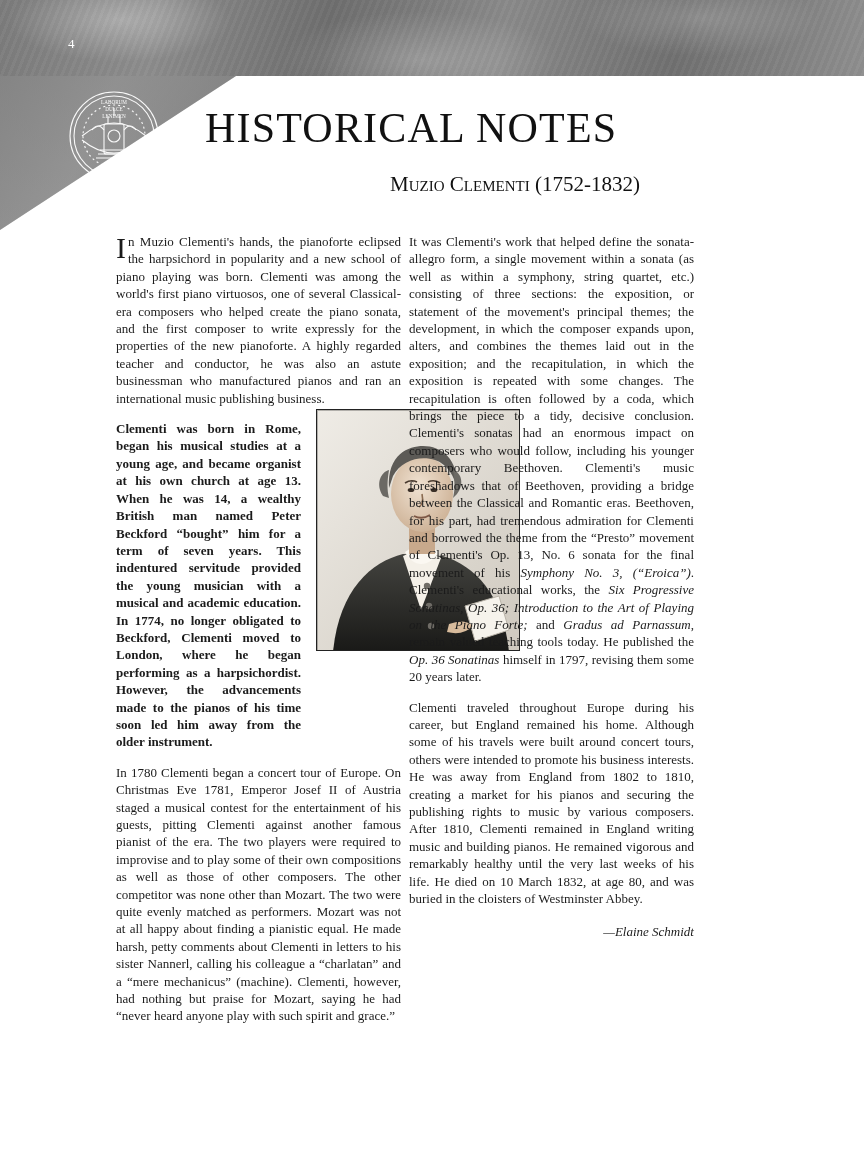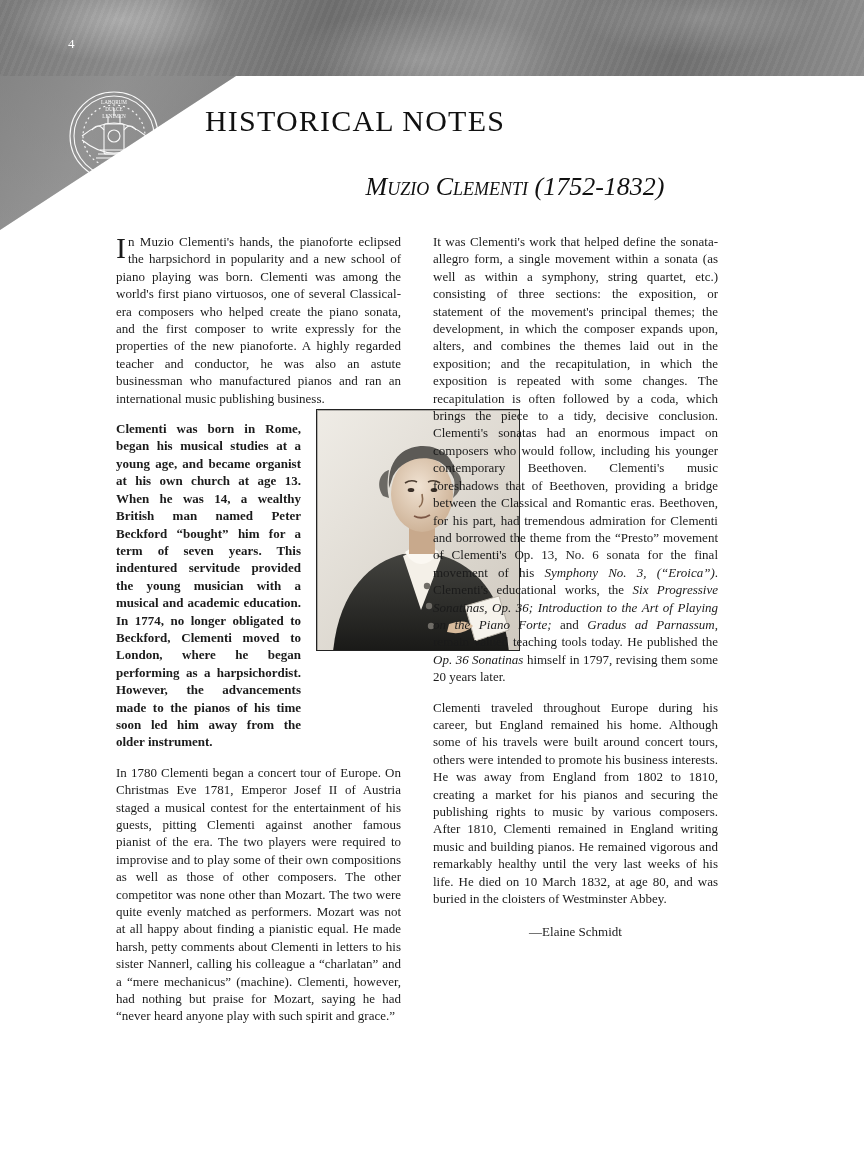--- a/index.html
+++ b/index.html
@@ -66,55 +66,55 @@
     left: 62px; top: 84px;
     width: 104px; height: 104px;
   }
   .seal svg { display:block; }
 
   
   .title {
     position: absolute;
     left: 205px; top: 104px;
     width: 620px;
-    font-size: 30px;
+    font-size: 42px;
     letter-spacing: 1.2px;
     font-family: "Liberation Serif", serif;
     color: #111;
   }
   .subtitle {
     position: absolute;
     left: 205px; top: 172px;
     width: 620px;
     text-align: center;
     font-size: 21px;
     color: #111;
     font-family: "Liberation Serif", serif;
   }
-  .subtitle .sc-big { font-size: 26px; font-style: italic; }
+  .subtitle .sc-big { font-size: 21px; }
 
   
   .cols {
     position: absolute;
     left: 116px; top: 233px;
     width: 592px;
     height: 890px;
   }
   .col {
     position: absolute;
     top: 0;
     width: 285px;
     font-size: 13px;
     line-height: 17.4px;
     text-align: justify;
     text-justify: inter-word;
     hyphens: auto;
   }
   .col.left  { left: 0; }
-  .col.right { left: 317px; }
+  .col.right { left: 293px; }
 
   .col p { margin: 0 0 13px 0; }
 
   
   .dropcap::first-letter {
     float: left;
     font-size: 30px;
     line-height: 25px;
     padding: 2px 2px 0 0;
     font-family: "Liberation Serif", serif;
@@ -236,17 +236,17 @@
 
     <div class="col left">
       <p class="dropcap">In Muzio Clementi's hands, the pianoforte eclipsed the harpsichord in popularity and a new school of piano playing was born. Clementi was among the world's first piano virtuosos, one of several Classical-era composers who helped create the piano sonata, and the first composer to write expressly for the properties of the new pianoforte. A highly regarded teacher and conductor, he was also an astute businessman who manufactured pianos and ran an international music publishing business.</p>
       <p class="narrow-block">Clementi was born in Rome, began his musical studies at a young age, and became organist at his own church at age 13. When he was 14, a wealthy British man named Peter Beckford “bought” him for a term of seven years. This indentured servitude provided the young musician with a musical and academic education. In 1774, no longer obligated to Beckford, Clementi moved to London, where he began performing as a harpsichordist. However, the advancements made to the  pianos of his time soon led him away from the older instrument.</p>
       <p>In 1780 Clementi began a concert tour of Europe. On Christmas Eve 1781, Emperor Josef II of Austria staged a musical contest for the entertainment of his guests, pitting Clementi against another famous pianist of the era. The two players were required to improvise and to play some of their own compositions as well as those of other composers. The other competitor was none other than Mozart. The two were quite evenly matched as performers. Mozart was not at all happy about finding a pianistic equal. He made harsh, petty comments about Clementi in letters to his sister Nannerl, calling his colleague a “charlatan” and a “mere mechanicus” (machine). Clementi, however, had nothing but praise for Mozart, saying he had “never heard anyone play with such spirit and grace.”</p>
     </div>
 
     <div class="col right">
       <p><span style="float: left; width: 0px; height: 0px;"></span><span>It was Clementi's work that helped define the sonata-allegro form, a single movement within a sonata (as well as within a symphony, string quartet, etc.) consisting of three sections: the exposition, or statement of the movement's principal themes; the development, in which the composer expands upon, alters, and combines the themes laid out in the exposition; and the recapitulation, in which the exposition is repeated with some changes. The recapitulation is often followed by a coda, which brings the piece to a tidy, decisive conclusion. Clementi's sonatas had an enormous impact on composers who would follow, including his younger contemporary Beethoven. Clementi's music foreshadows that of Beethoven, providing a bridge between the Classical and Romantic eras. Beethoven, for his part, had tremendous admiration for Clementi and borrowed the theme from the “Presto” movement of Clementi's Op. 13, No. 6 sonata for the final movement of his </span><i>Symphony No. 3, (“Eroica”)</i><span>. Clementi's educational works, the </span><i>Six Progressive Sonatinas, Op. 36; Introduction to the Art of Playing on the Piano Forte;</i><span> and </span><i>Gradus ad Parnassum</i><span>, remain valued teaching tools today. He published the </span><i>Op. 36 Sonatinas</i><span> himself in 1797, revising them some 20 years later.</span></p>
       <p>Clementi traveled throughout Europe during his career, but England remained his home. Although some of his travels were built around concert tours, others were intended to promote his business interests. He was away from England from 1802 to 1810, creating a market for his pianos and securing the publishing rights to music by various composers. After 1810, Clementi remained in England writing music and building pianos. He remained vigorous and remarkably healthy until the very last weeks of his life. He died on 10 March 1832, at age 80, and was buried in the cloisters of Westminster Abbey.</p>
-      <div style="text-align:center;margin-top:16px;">—Elaine Schmidt</div>
+      <div style="text-align:right;font-style:italic;margin-top:16px;">—Elaine Schmidt</div>
     </div>
 
   </div>
 </div>
 
 </body></html>

